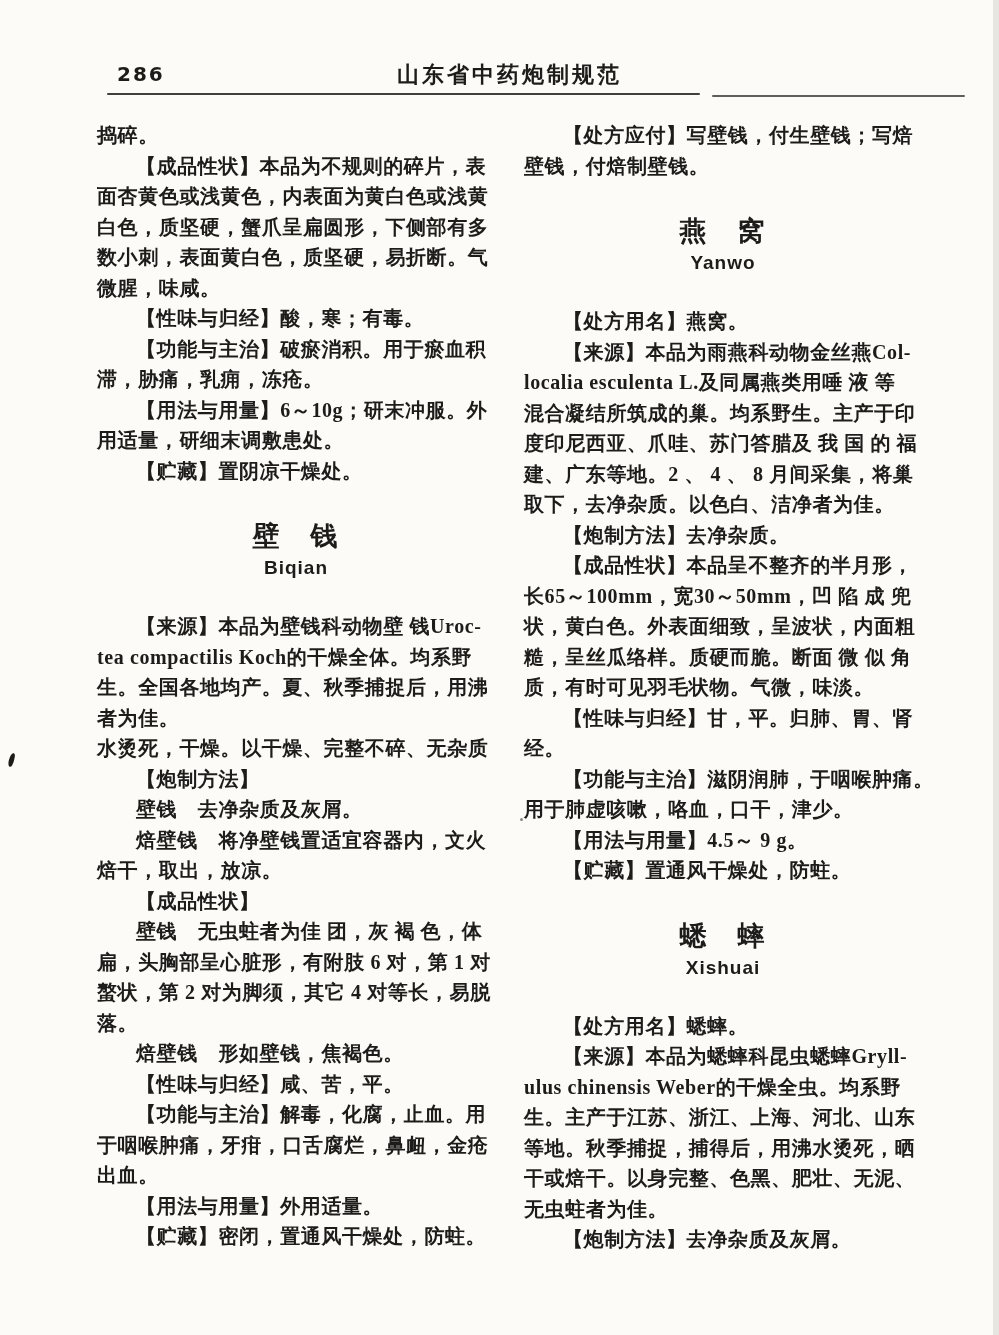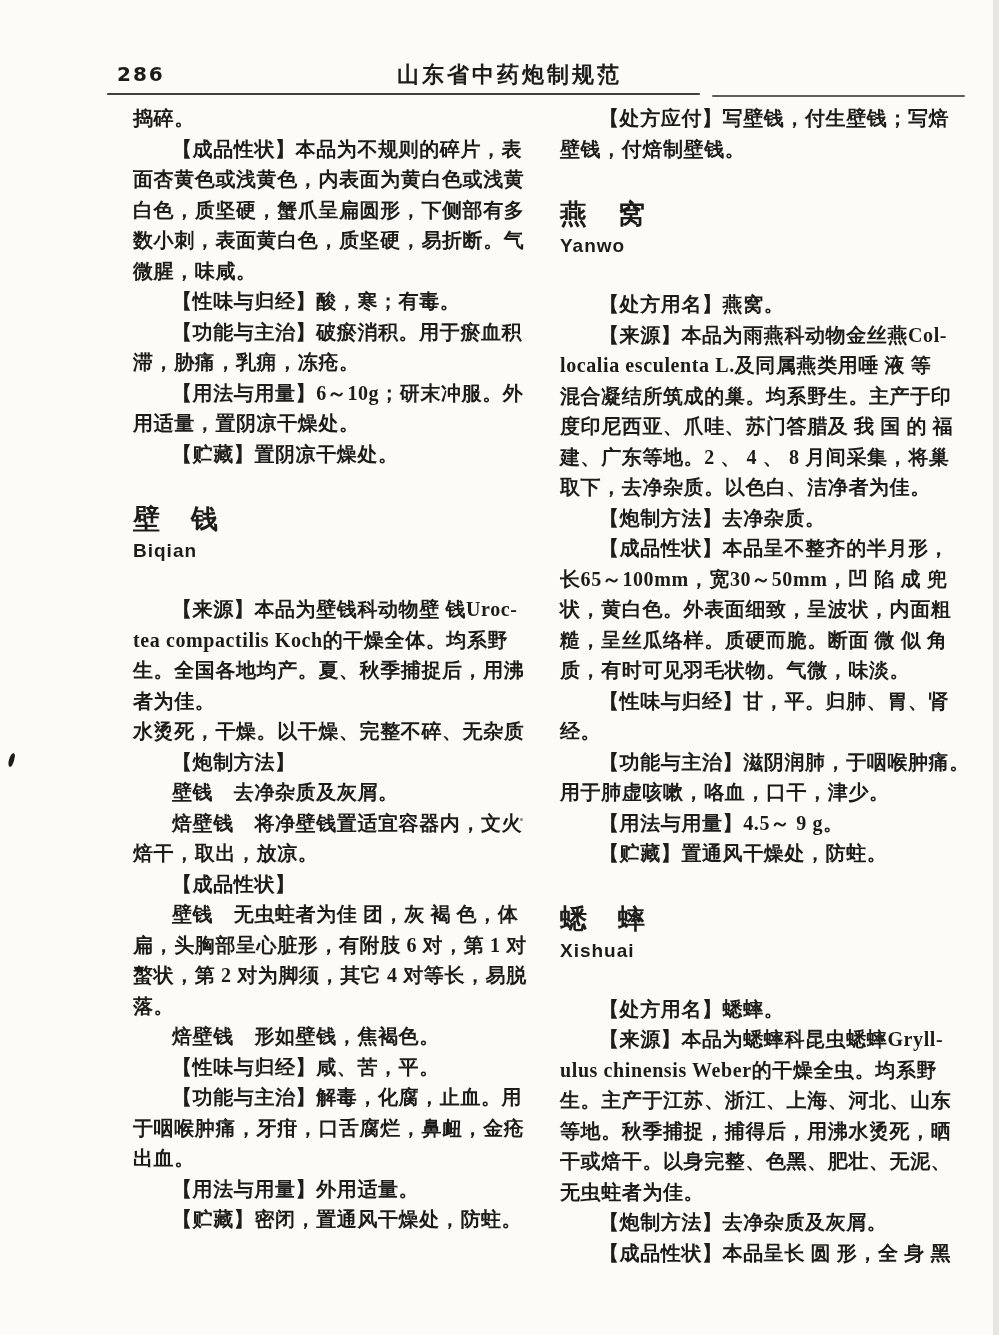--- a/index.html
+++ b/index.html
@@ -32,35 +32,34 @@
   .header-rule-a{
     position:absolute;left:107px;top:93px;width:593px;height:2px;
     background:var(--rule);opacity:.9;border-radius:1px;
   }
   .header-rule-b{
     position:absolute;left:712px;top:95px;width:253px;height:2px;
     background:var(--rule);opacity:.75;border-radius:1px;
   }
   
   .column{
-    position:absolute;top:103px;
+    position:absolute;top:120px;
     width:398px;
-    margin-left:36px;
   }
   .column-left{left:97px;}
   .column-right{left:524px;}
   .body-line{
     height:30.5px;line-height:30.5px;
     font-size:20px;font-weight:700;
     letter-spacing:0.6px;
     white-space:nowrap;
   }
   .body-line.indent{padding-left:39px;}
   .entry-heading{
-    text-align:left;
+    text-align:center;
     margin-top:33px;margin-bottom:28px;
   }
   .heading-zh{
     font-size:27px;font-weight:900;line-height:34px;
     letter-spacing:2px;
   }
   .heading-pinyin{
     font-family:"Liberation Sans","DejaVu Sans",sans-serif;
     font-size:19px;font-weight:bold;line-height:30px;
     letter-spacing:1px;
@@ -93,21 +92,21 @@
       <div class="body-line">捣碎。</div>
       <div class="body-line indent">【成品性状】本品为不规则的碎片，表</div>
       <div class="body-line">面杏黄色或浅黄色，内表面为黄白色或浅黄</div>
       <div class="body-line">白色，质坚硬，蟹爪呈扁圆形，下侧部有多</div>
       <div class="body-line">数小刺，表面黄白色，质坚硬，易折断。气</div>
       <div class="body-line">微腥，味咸。</div>
       <div class="body-line indent">【性味与归经】酸，寒；有毒。</div>
       <div class="body-line indent">【功能与主治】破瘀消积。用于瘀血积</div>
       <div class="body-line">滞，胁痛，乳痈，冻疮。</div>
       <div class="body-line indent">【用法与用量】6～10g；研末冲服。外</div>
-      <div class="body-line">用适量，置阴凉干燥处。</div>
+      <div class="body-line">用适量，研细末调敷患处。</div>
       <div class="body-line indent">【贮藏】置阴凉干燥处。</div>
       <div class="entry-heading">
         <div class="heading-zh">壁　钱</div>
         <div class="heading-pinyin">Biqian</div>
       </div>
       <div class="body-line indent">【来源】本品为壁钱科动物壁 钱Uroc-</div>
       <div class="body-line">tea compactilis Koch的干燥全体。均系野</div>
       <div class="body-line">生。全国各地均产。夏、秋季捕捉后，用沸</div>
       <div class="body-line">者为佳。</div>
       <div class="body-line">水烫死，干燥。以干燥、完整不碎、无杂质</div>
@@ -160,19 +159,18 @@
         <div class="heading-pinyin">Xishuai</div>
       </div>
       <div class="body-line indent">【处方用名】蟋蟀。</div>
       <div class="body-line indent">【来源】本品为蟋蟀科昆虫蟋蟀Gryll-</div>
       <div class="body-line">ulus chinensis Weber的干燥全虫。均系野</div>
       <div class="body-line">生。主产于江苏、浙江、上海、河北、山东</div>
       <div class="body-line">等地。秋季捕捉，捕得后，用沸水烫死，晒</div>
       <div class="body-line">干或焙干。以身完整、色黑、肥壮、无泥、</div>
       <div class="body-line">无虫蛀者为佳。</div>
       <div class="body-line indent">【炮制方法】去净杂质及灰屑。</div>
-      <div class="body-line indent">【成品性状】本品呈长 圆 形，全 身 黑</div>
     </div>
 
   <div class="ink-speck"></div>
   <div class="ink-dot"></div>
 
 </div>
 
 </body></html>

